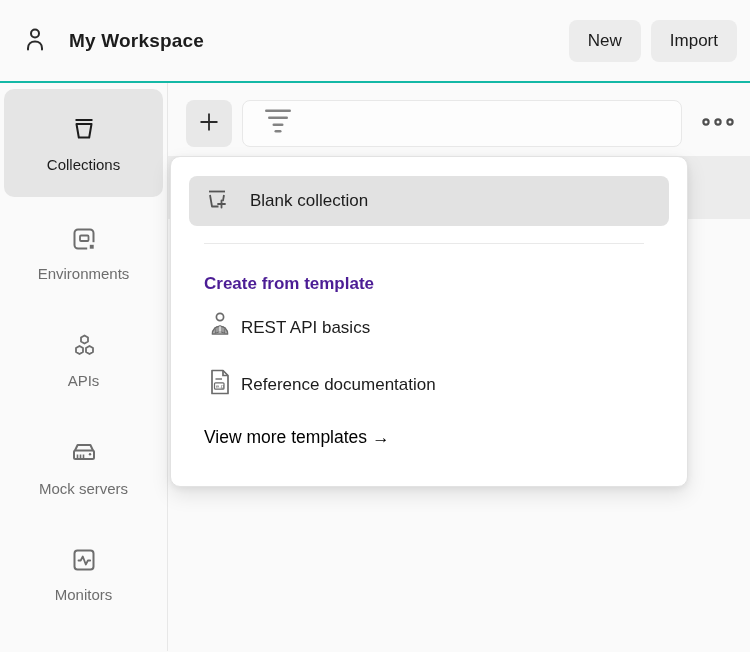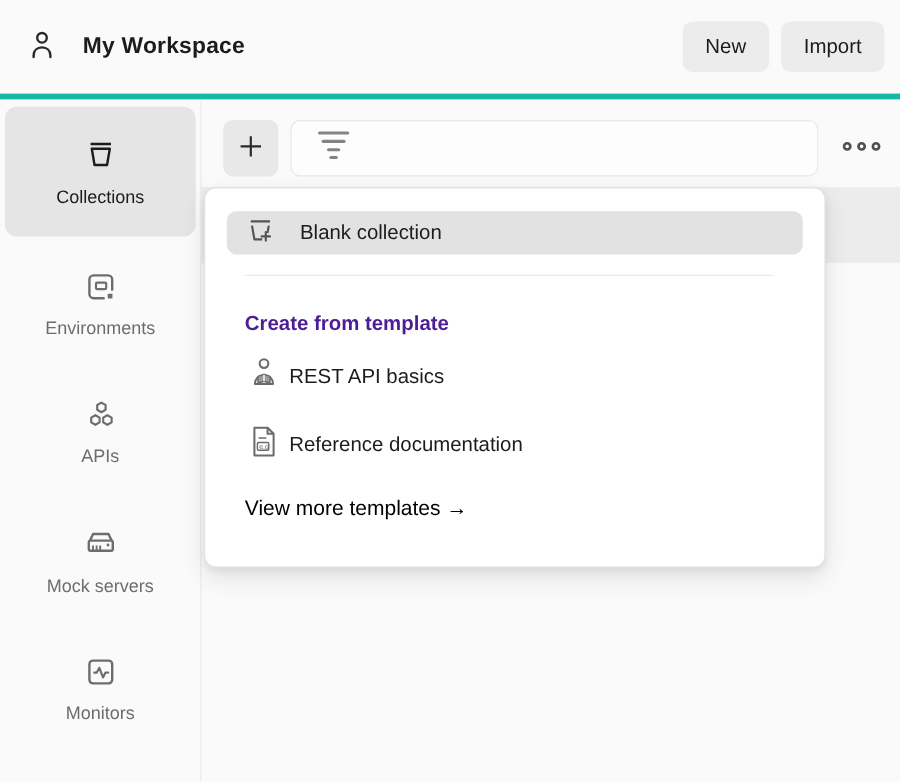--- a/index.html
+++ b/index.html
@@ -4,21 +4,21 @@
 <style>
   html,body{margin:0;padding:0;}
   body{
     width:750px;height:652px;position:relative;overflow:hidden;
     font-family:"Liberation Sans",sans-serif;
     background:#fafafa;color:#1c1c1c;
   }
   
   .topbar{
     height:83px;box-sizing:border-box;background:#fafafa;
-    border-bottom:5px solid #14b8a6;
+    border-bottom:2px solid #14b8a6;
     display:flex;align-items:center;padding:0 13px 0 20px;
   }
   .topbar-title{font-size:19px;font-weight:700;margin-left:19px;letter-spacing:.2px;}
   .topbar-actions{margin-left:auto;display:flex;gap:10px;}
   .btn{
     background:#ececec;border:none;border-radius:8px;
     padding:11px 19px;font-size:17px;font-weight:400;color:#1c1c1c;
     font-family:inherit;cursor:pointer;
   }
   
@@ -56,21 +56,21 @@
   }
   .row-highlight{margin-top:9px;height:63px;background:#ececec;}
   
   .dropdown{
     position:absolute;left:170px;top:156px;width:518px;box-sizing:border-box;
     background:#ffffff;border:1px solid #e2e2e2;border-radius:10px;
     box-shadow:0 8px 20px rgba(0,0,0,.10),0 2px 6px rgba(0,0,0,.06);
     padding:19px 18px 25px 18px;z-index:5;
   }
   .menu-item-blank{
-    height:36px;background:#e2e2e2;border-radius:8px;
+    height:50px;background:#e2e2e2;border-radius:8px;
     display:flex;align-items:center;gap:18px;padding:0 15px;
     font-size:17px;cursor:pointer;
   }
   .menu-divider{height:1px;background:#e9e9e9;margin:17px 25px 0 15px;}
   .menu-header{margin:30px 0 5px 15px;font-size:17px;font-weight:700;color:#4c1d95;}
   .menu-item{
     height:57px;display:flex;align-items:center;gap:5px;margin-left:15px;
     font-size:17px;cursor:pointer;
   }
   .menu-item svg{flex:none;}

